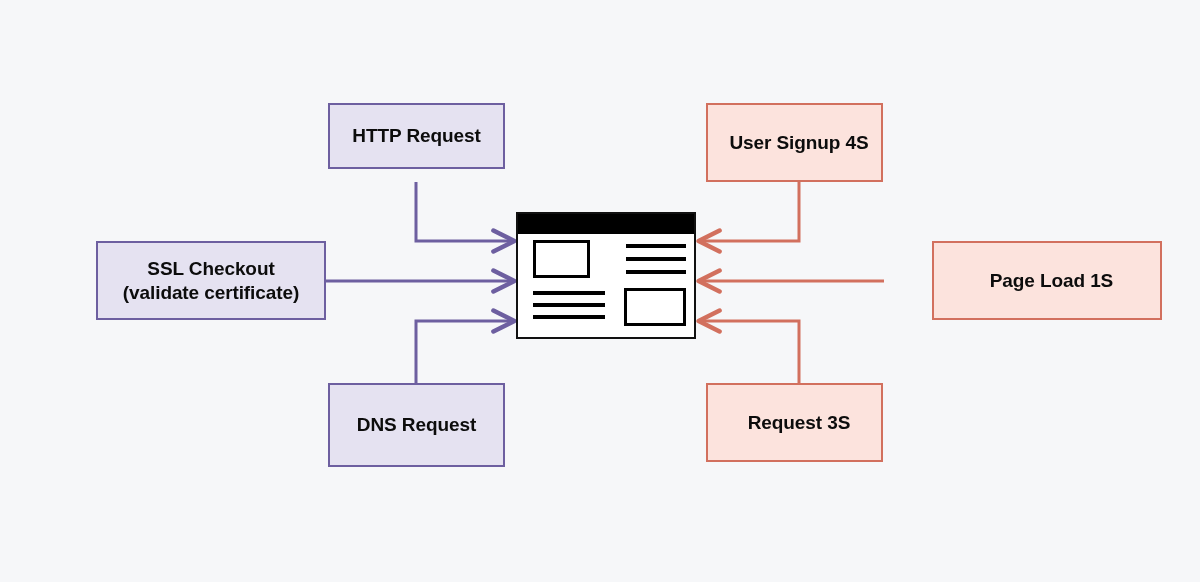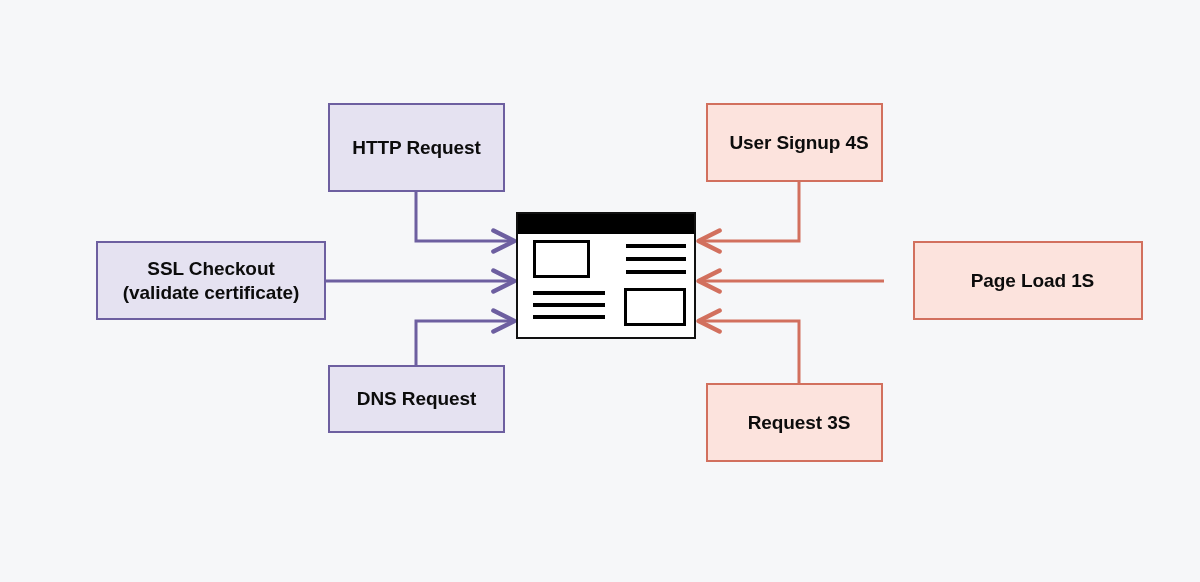--- a/index.html
+++ b/index.html
@@ -105,38 +105,38 @@
 
     <path d="M416,383 L416,321 L512,321" fill="none" stroke="#6d5fa0" stroke-width="3" marker-end="url(#arrow-purple)"></path>
 
     <path d="M799,182 L799,241 L701,241" fill="none" stroke="#d2705e" stroke-width="3" marker-end="url(#arrow-salmon)"></path>
 
     <path d="M884,281 L701,281" fill="none" stroke="#d2705e" stroke-width="3" marker-end="url(#arrow-salmon)"></path>
 
     <path d="M799,383 L799,321 L701,321" fill="none" stroke="#d2705e" stroke-width="3" marker-end="url(#arrow-salmon)"></path>
   </svg>
 
-  <div class="node-box purple" style="left:328px; top:103px; width:177px; height:89px;">
+  <div class="node-box purple" style="left:328px; top:103px; width:177px; height:66px;">
     <span class="node-label">HTTP Request</span>
   </div>
 
   <div class="node-box purple" style="left:96px; top:241px; width:230px; height:79px;">
     <span class="node-label">SSL Checkout
 (validate certificate)</span>
   </div>
 
-  <div class="node-box purple" style="left:328px; top:365px; width:177px; height:68px;">
+  <div class="node-box purple" style="left:328px; top:383px; width:177px; height:84px;">
     <span class="node-label">DNS Request</span>
   </div>
 
   <div class="node-box salmon" style="left:706px; top:103px; width:177px; height:79px;">
     <span class="node-label">User Signup 4S</span>
   </div>
 
-  <div class="node-box salmon" style="left:913px; top:241px; width:230px; height:79px;">
+  <div class="node-box salmon" style="left:932px; top:241px; width:230px; height:79px;">
     <span class="node-label">Page Load 1S</span>
   </div>
 
   <div class="node-box salmon" style="left:706px; top:383px; width:177px; height:79px;">
     <span class="node-label">Request 3S</span>
   </div>
 
   <div id="browser-mock">
     <div id="browser-titlebar"></div>
     <div class="mock-rect" style="left:15px; top:26px; width:57px; height:38px;"></div>

